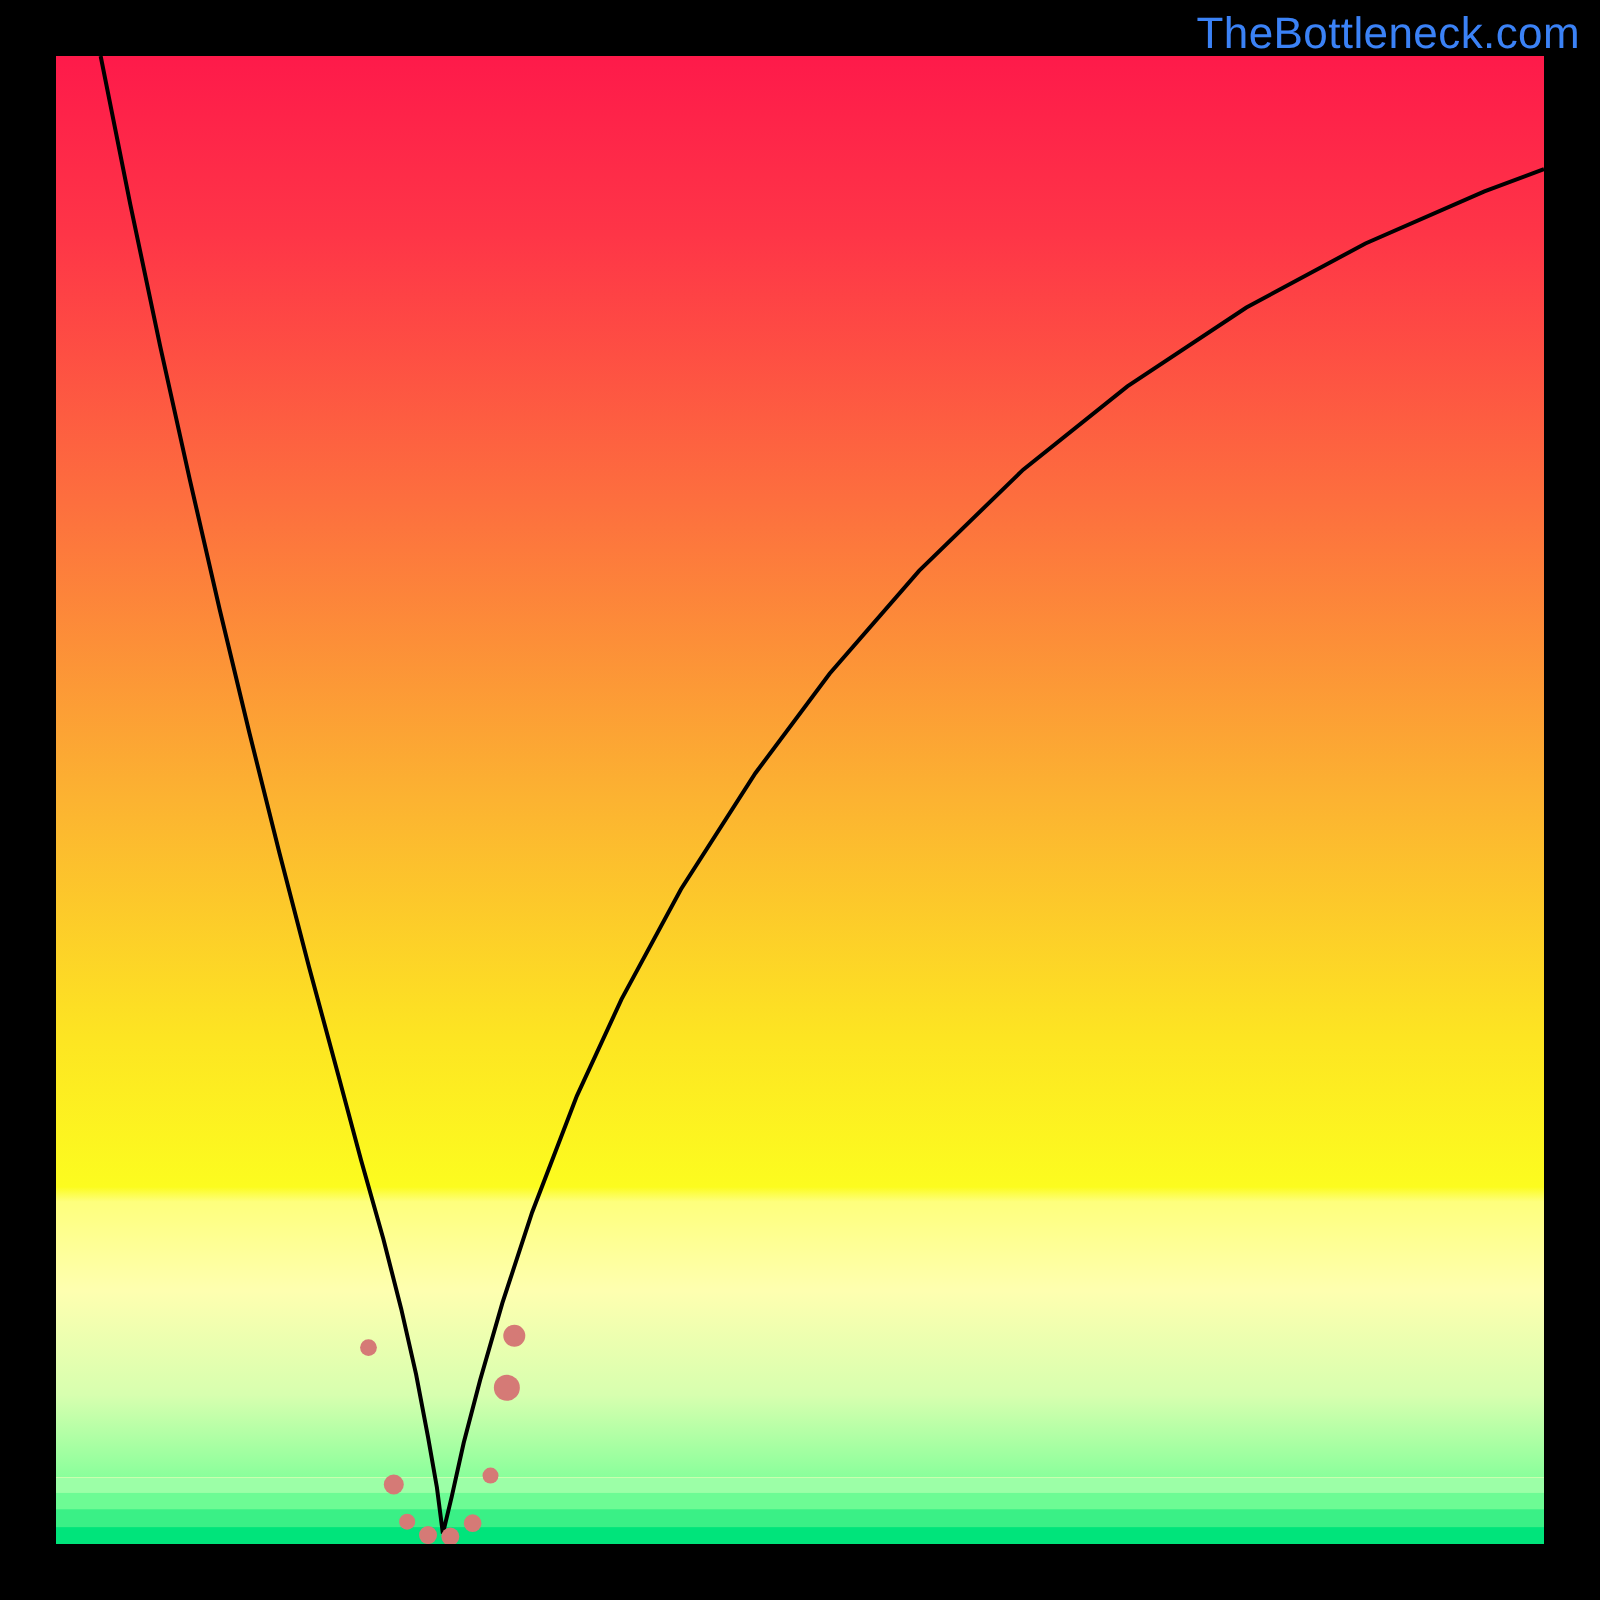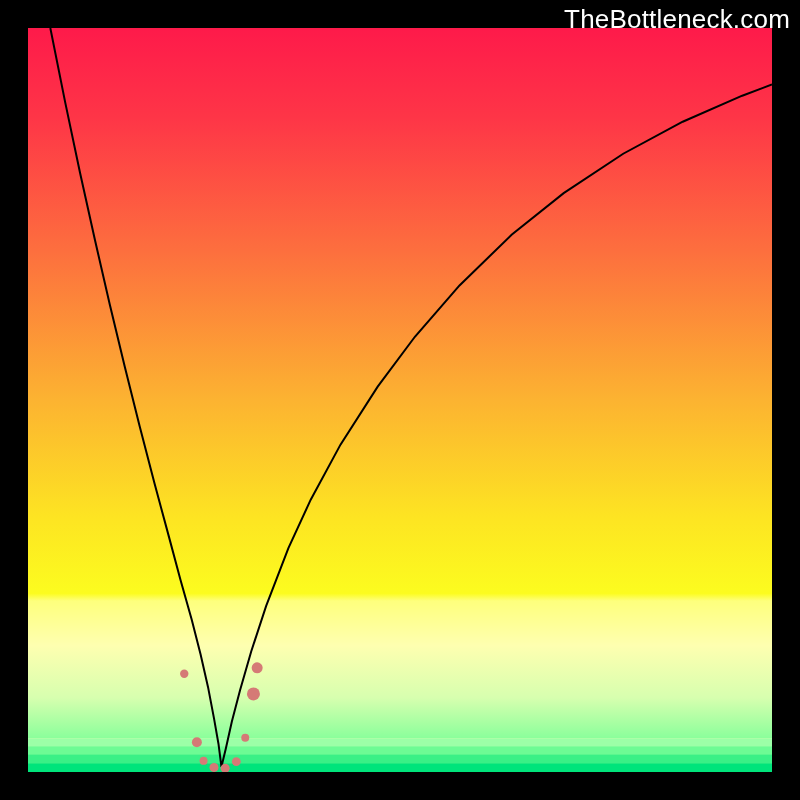--- a/index.html
+++ b/index.html
@@ -14,22 +14,22 @@
   .outer {
     width: 800px;
     height: 800px;
     background: #000;
     position: relative;
   }
   .watermark {
     position: absolute;
     top: 4px;
     right: 10px;
-    color: #ffffff;
-    font-size: 26px;
+    color: #3b82f6;
+    font-size: 22px;
     font-weight: 500;
     letter-spacing: 0.2px;
     z-index: 10;
   }
   .plot-area {
     position: absolute;
     left: 28px;
     top: 28px;
     width: 744px;
     height: 744px;

